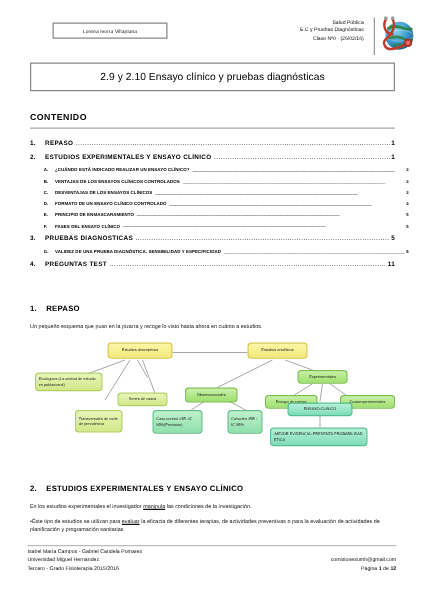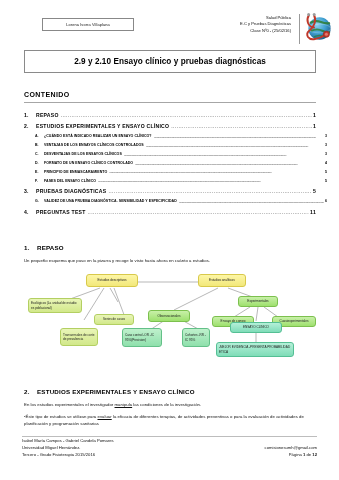--- a/index.html
+++ b/index.html
@@ -58,21 +58,21 @@
   .title-box {
     position: absolute;
     left: 24px; top: 50px;
     width: 292px; height: 23px;
     border: 1px solid #8a8a8a;
     display: flex; align-items: center; justify-content: center;
     box-sizing: border-box;
   }
   .title-box .t {
     font-size: 8.2px;
-    font-weight: bold;
+    font-weight: normal;
     letter-spacing: .05px;
     color: #000;
   }
 
   
   .contenido-head {
     position: absolute;
     left: 24px; top: 91px;
     font-size: 7px;
     font-weight: bold;

